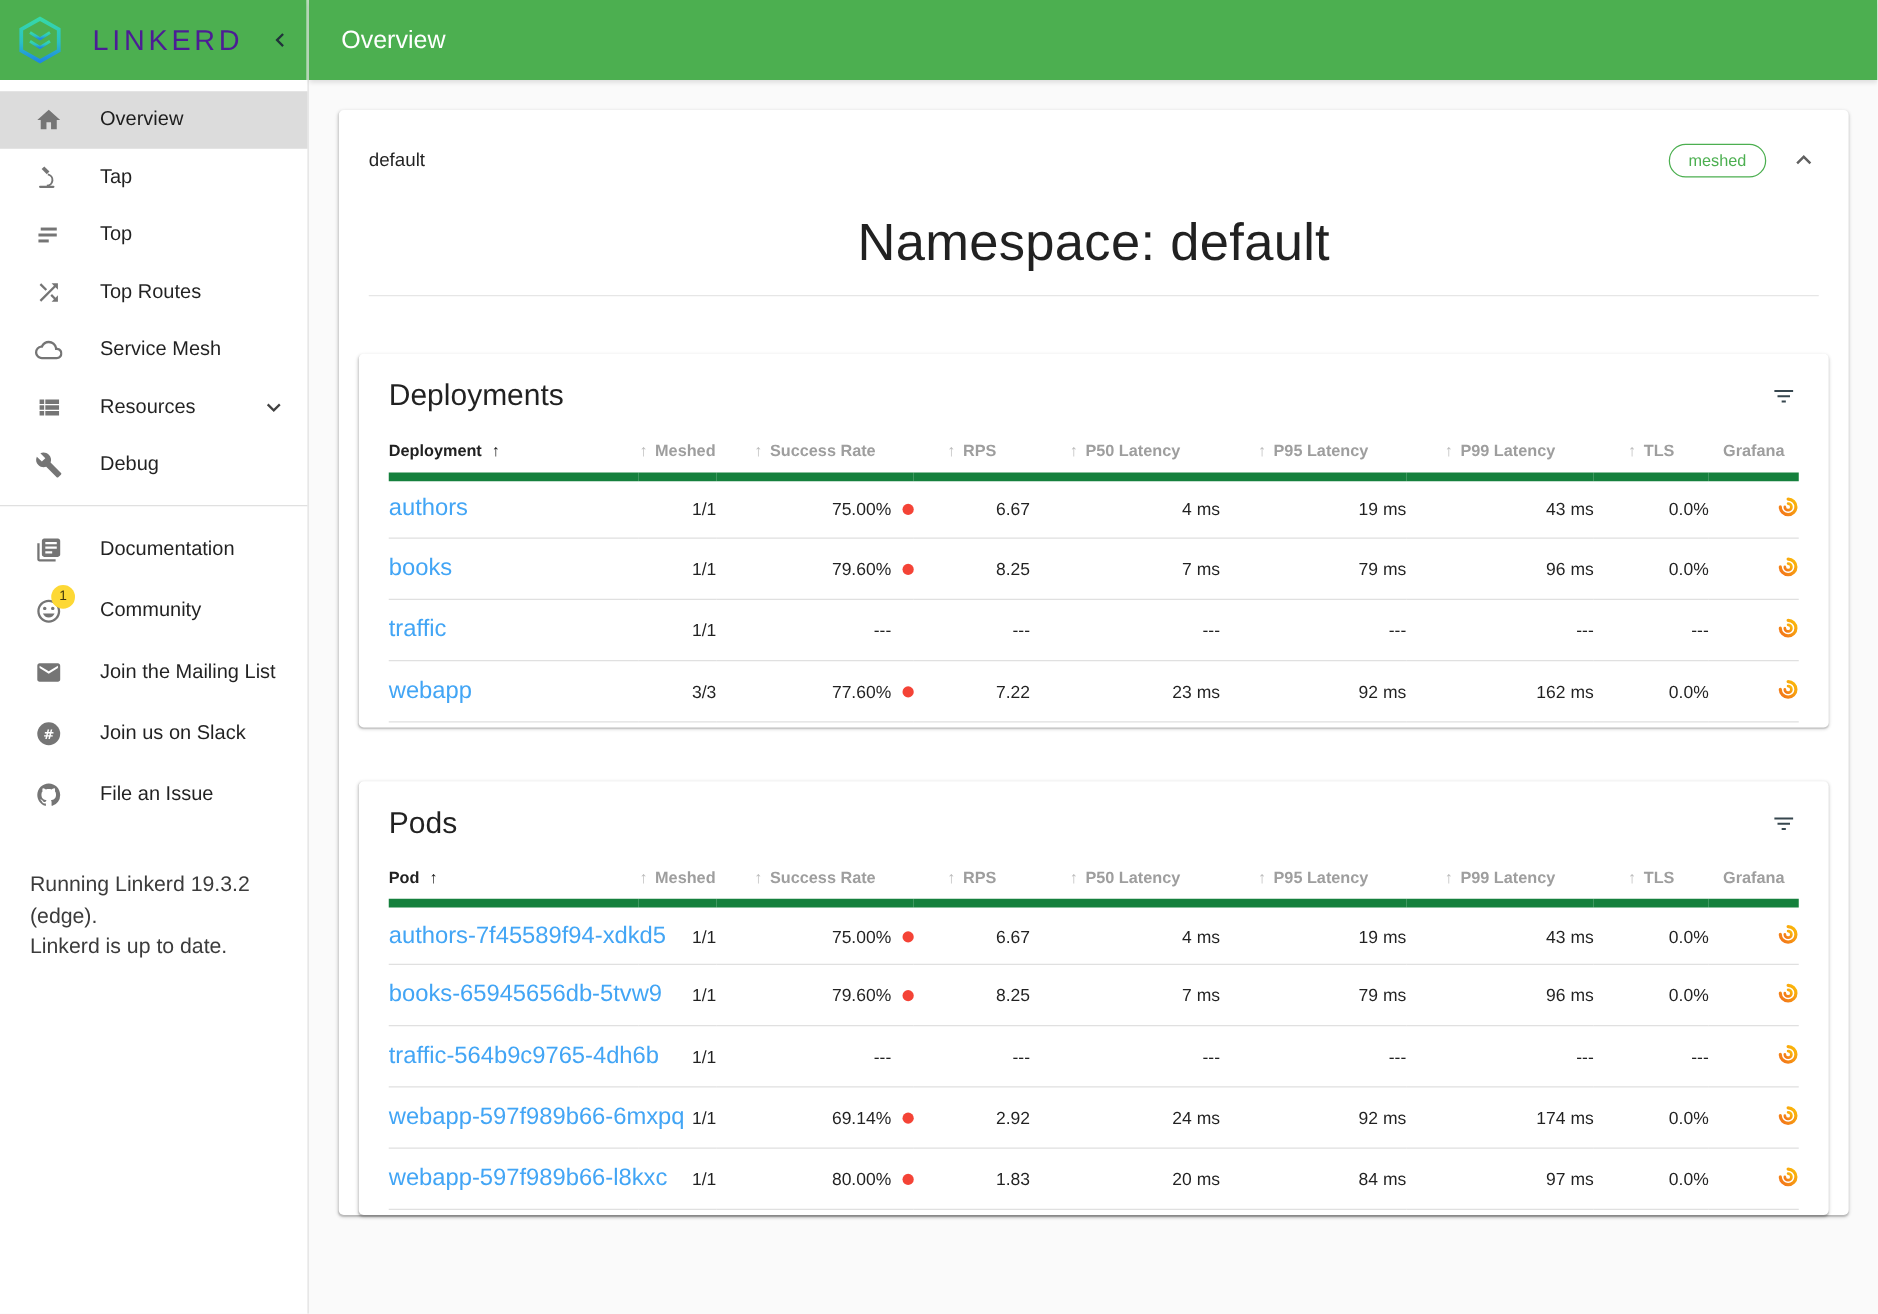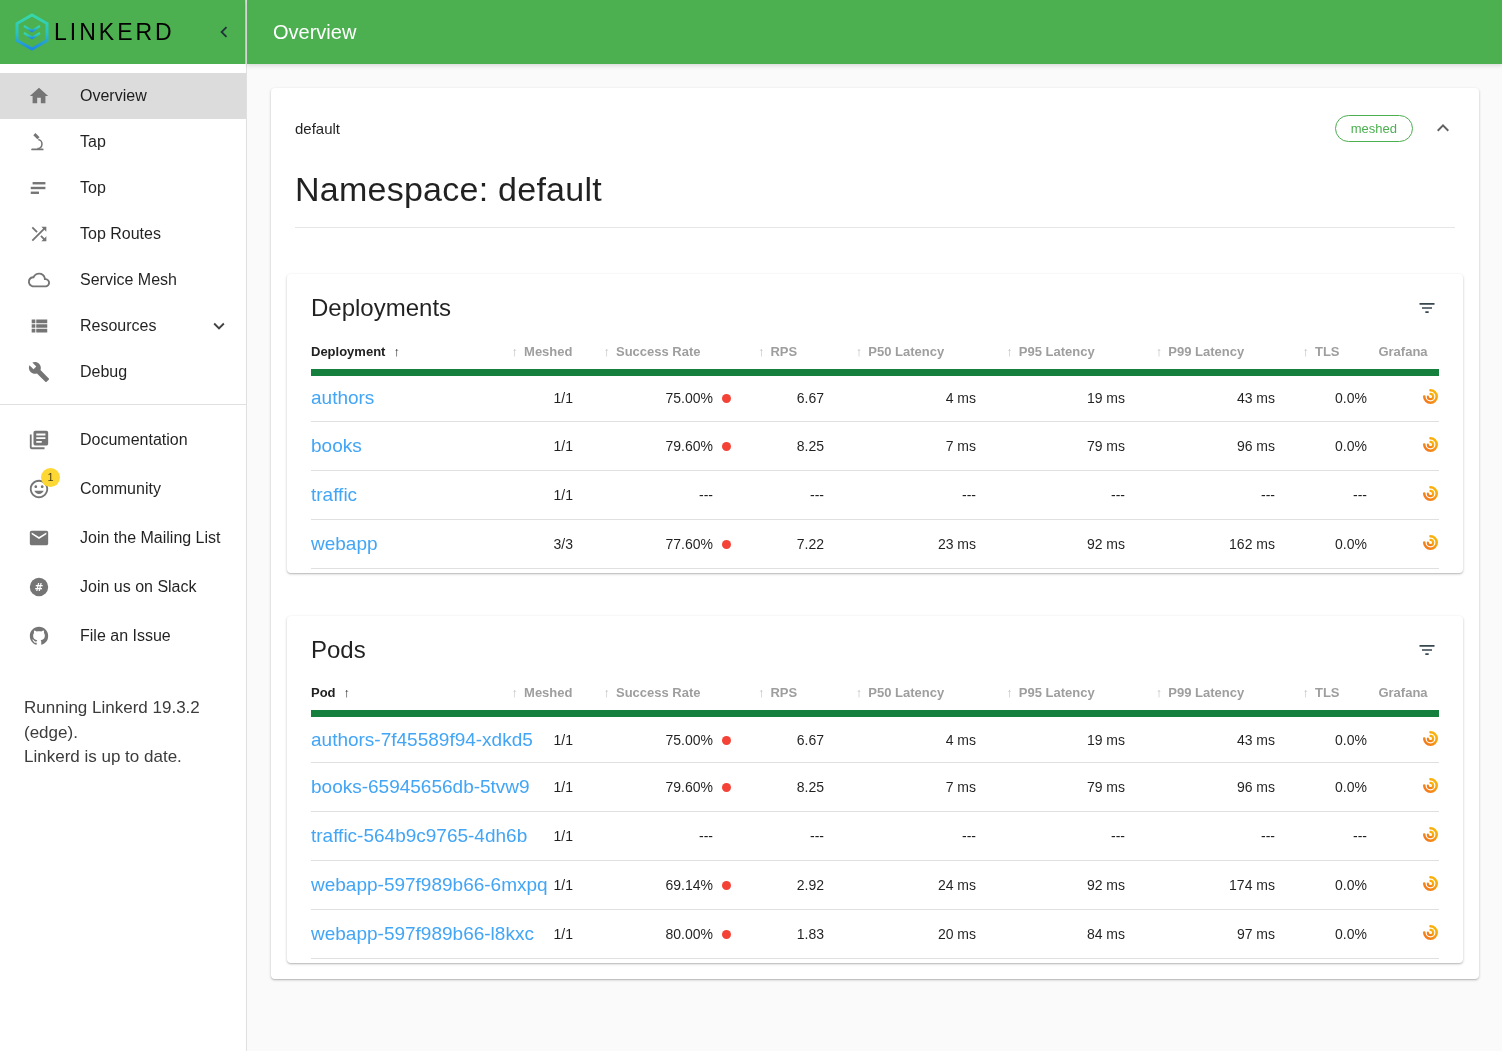--- a/index.html
+++ b/index.html
@@ -5,21 +5,21 @@
   * { margin:0; padding:0; box-sizing:border-box; }
   html,body { width:1502px; height:1051px; overflow:hidden; background:#fafafa;
     font-family:"Liberation Sans", sans-serif; color:rgba(0,0,0,.87); }
   .layout { display:flex; width:1502px; height:1051px; }
 
   
   .sidebar { width:247px; min-width:247px; background:#fff; height:100%;
     border-right:1px solid #e0e0e0; display:flex; flex-direction:column; }
   .sidebar-header { height:64px; background:#4caf50; display:flex; align-items:center;
     padding:0 10px 0 12px; border-right:1px solid rgba(255,255,255,.55); }
-  .brand { color:#000000; font-size:23px; font-weight:500; letter-spacing:3px; margin-left:2px; flex:1; }
+  .brand { color:#4c1d95; font-size:23px; font-weight:500; letter-spacing:3px; margin-left:22px; flex:1; }
   .collapse-btn { color:#20323a; cursor:pointer; display:flex; align-items:center; }
   .collapse-btn svg { width:22px; height:22px; fill:#20323a; }
   .nav-primary { padding-top:9px; }
   .nav-item { height:46px; display:flex; align-items:center; padding:0 16px 0 27px; cursor:pointer; }
   .nav-item.active { background:#dcdcdc; }
   .nav-sec .nav-item { height:49px; }
   .nav-icon { width:24px; height:24px; color:#757575; position:relative; display:flex;
     align-items:center; justify-content:center; }
   .nav-icon svg { width:22px; height:22px; fill:currentColor; }
   .nav-label { margin-left:29px; font-size:16px; color:rgba(0,0,0,.87); flex:1; }
@@ -33,29 +33,29 @@
 
   
   .main-col { flex:1; display:flex; flex-direction:column; min-width:0; }
   .appbar { height:64px; min-height:64px; background:#4caf50; display:flex; align-items:center;
     padding-left:26px; box-shadow:0 2px 4px rgba(0,0,0,.12); }
   .appbar-title { color:#fff; font-size:20px; font-weight:400; }
 
   
   .content { flex:1; overflow:hidden; padding-top:24px; }
   .outer-card { margin:0 23px 0 24px; background:#fff; border-radius:4px;
-    box-shadow:0 1px 3px rgba(0,0,0,.2), 0 1px 1px rgba(0,0,0,.12); padding-bottom:16px; }
+    box-shadow:0 1px 3px rgba(0,0,0,.2), 0 1px 1px rgba(0,0,0,.12); }
   .card-topbar { margin:0 24px; padding-top:22px; display:flex; align-items:center; height:58px; }
   .ns-label { font-size:15px; }
   .topbar-spacer { flex:1; }
   .meshed-badge { border:1px solid #4caf50; color:#4caf50; border-radius:16px; padding:6px 15px;
     font-size:13px; line-height:1; }
   .section-collapse { margin-left:18px; color:#616161; display:flex; cursor:pointer; }
   .section-collapse svg { width:24px; height:24px; fill:currentColor; }
-  .ns-title { font-size:34px; font-weight:400; margin:24px 24px 18px; letter-spacing:.25px; }
+  .ns-title { font-size:42px; font-weight:400; margin:24px 24px 18px; letter-spacing:.25px;text-align:center; }
   .ns-divider { border:none; border-top:1px solid #e6e6e6; margin:0 24px; }
 
   .inner-card { margin:0 16px; background:#fff; border-radius:4px;
     box-shadow:0 1px 3px rgba(0,0,0,.2), 0 1px 1px rgba(0,0,0,.12); padding:20px 24px 4px; }
   .inner-card.first { margin-top:46px; }
   .inner-card.second { margin-top:43px; }
   .inner-card-head { display:flex; align-items:center; }
   .table-title { font-size:24px; font-weight:400; flex:1; }
   .filter-btn { color:#37474f; cursor:pointer; display:flex; margin-right:2px; }
   .filter-btn svg { width:20px; height:20px; fill:currentColor; }

